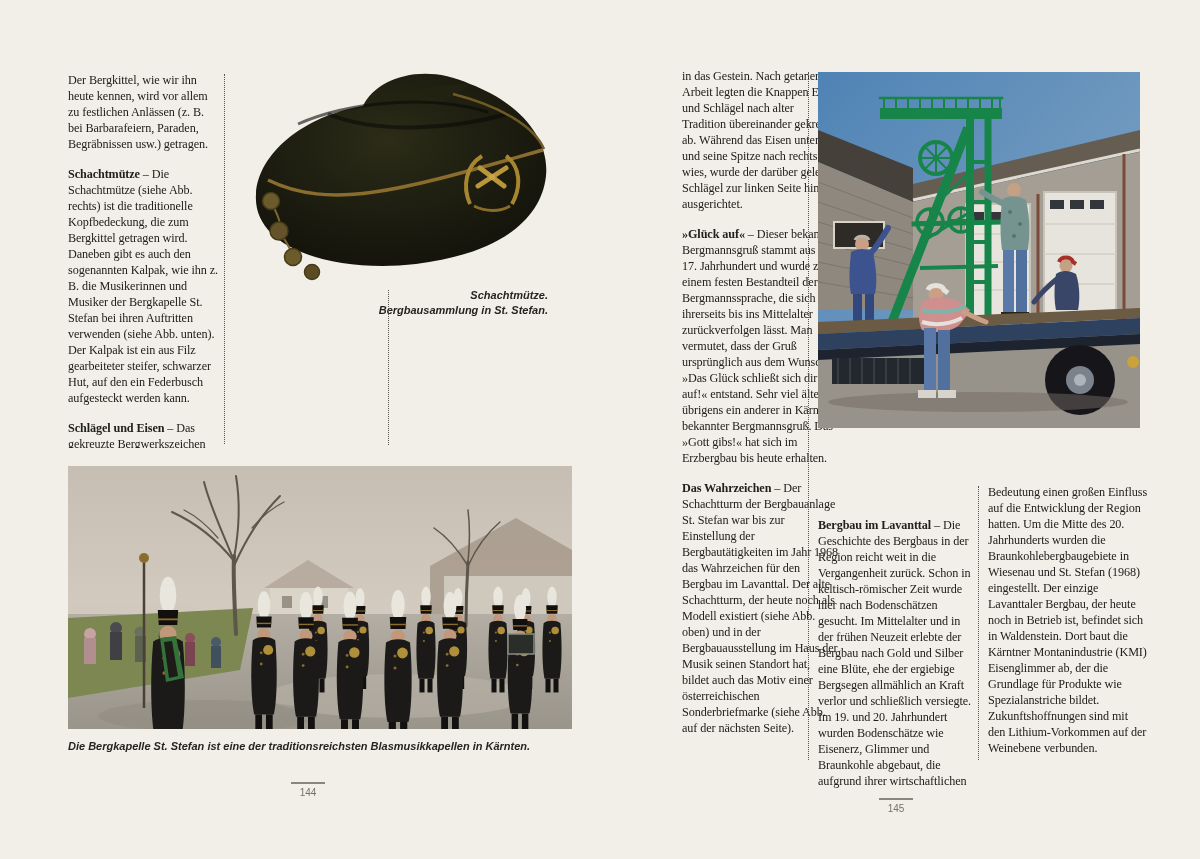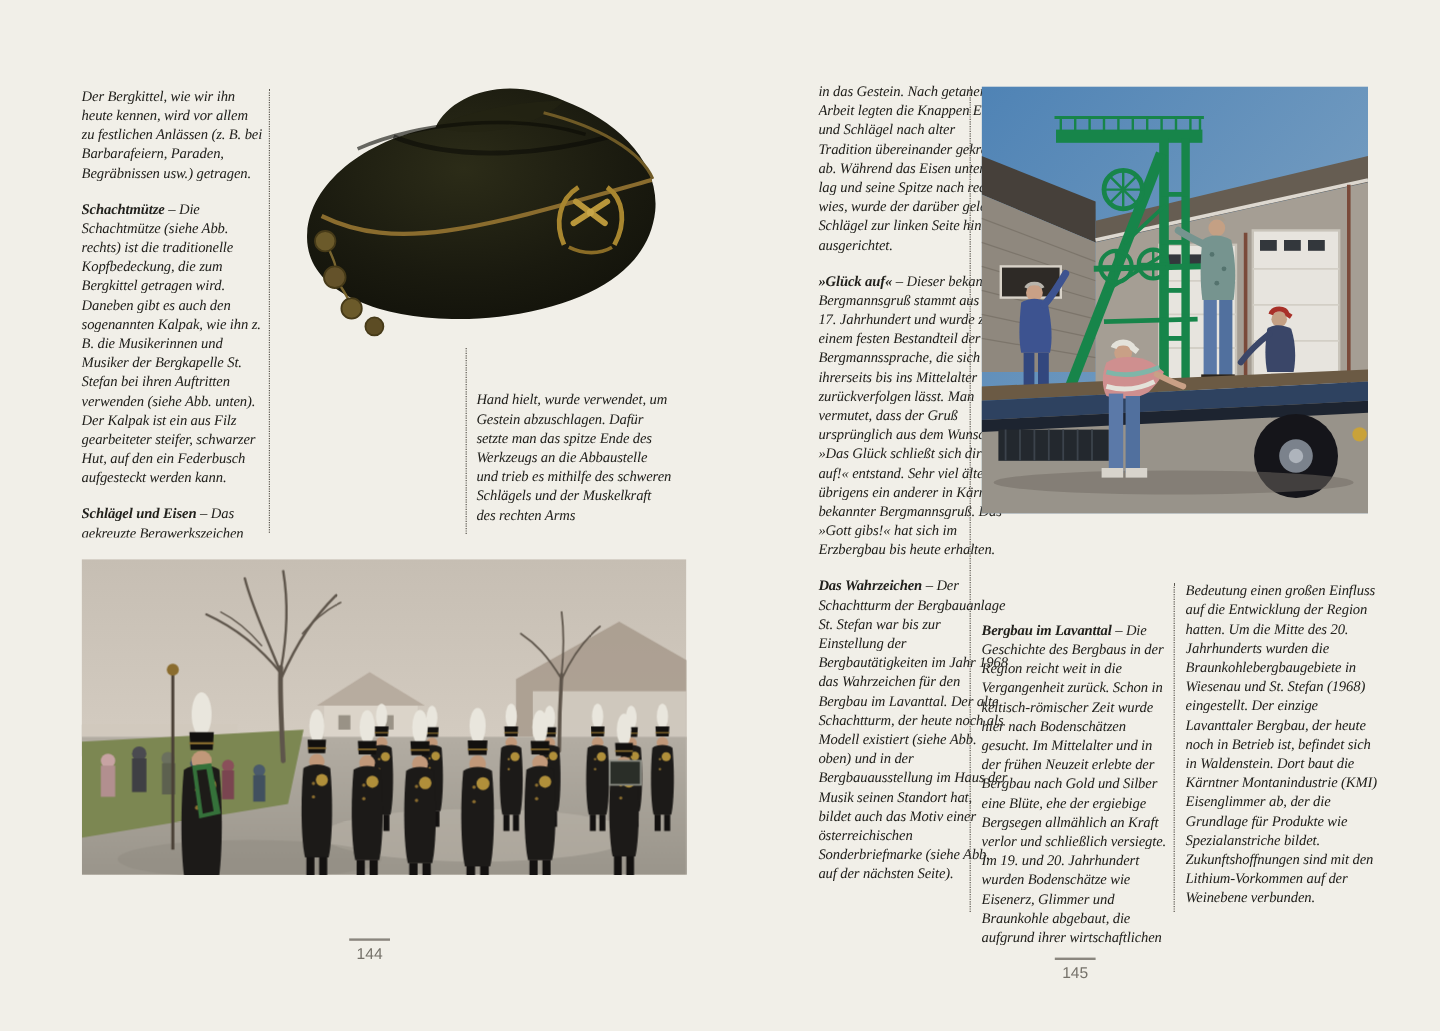--- a/index.html
+++ b/index.html
@@ -13,21 +13,20 @@
   }
   .spread{position:absolute;inset:0;}
   .col{
     position:absolute;
     font-size:12.2px;
     line-height:16px;
     letter-spacing:-0.1px;
     text-align:left;
     hyphens:auto;-webkit-hyphens:auto;
     overflow:hidden;
-    font-style:italic;
   }
   .col p{margin:0 0 14px 0;}
   .col b{font-weight:bold;}
   .dotted{
     position:absolute;
     width:0;
     border-left:1.5px dotted #5a564e;
   }
   .caption{
     position:absolute;
@@ -36,21 +35,21 @@
     font-weight:bold;
     font-size:11px;
     line-height:14.5px;
     color:#262420;
   }
   .pagefoot{
     position:absolute;
     width:156px;
     text-align:center;
     font-family:"Liberation Sans", sans-serif;
-    font-size:13px;
+    font-size:10px;
     color:#76726a;
   }
   .pagefoot .rule{
     width:34px;height:2px;background:#8a867e;margin:0 auto 3px;
   }
   .photo{position:absolute;display:block;}
 </style>
 </head>
 <body>
 
@@ -93,27 +92,28 @@
     <g>
       <path d="M232,150 C224,132 228,112 244,102" stroke="#a8862f" stroke-width="4" fill="none"></path>
       <path d="M274,150 C284,132 282,112 268,102" stroke="#a8862f" stroke-width="4" fill="none"></path>
       <path d="M236,152 C248,158 262,158 272,152" stroke="#8a6c26" stroke-width="3" fill="none"></path>
       <line x1="240" y1="132" x2="268" y2="114" stroke="#b8963a" stroke-width="5" stroke-linecap="round"></line>
       <line x1="242" y1="114" x2="266" y2="132" stroke="#b8963a" stroke-width="5" stroke-linecap="round"></line>
       <circle cx="254" cy="123" r="3" fill="#c9a748"></circle>
     </g>
   </svg>
 
+  <div class="caption" style="left:330px;top:288px;width:218px;text-align:right;">
+    <div>Schachtmütze.</div>
+    <div>Bergbausammlung in St. Stefan.</div>
+  </div>
 
 
   <div class="dotted" style="left:388px;top:290px;height:155px;"></div>
 
-  <div class="col" style="left:397px;top:325px;width:163px;height:122px;">
-    <p><span>Hand hielt, wurde verwendet, um Gestein abzuschlagen. Dafür setzte man das spitze Ende des Werkzeugs an die Abbaustelle und trieb es mithilfe des schweren Schlägels und der Muskelkraft des rechten Arms</span></p>
-  </div>
 
   <svg class="photo" style="left:68px;top:466px;" width="504" height="263" viewBox="0 0 504 263">
     <defs>
       <linearGradient id="fog" x1="0" y1="0" x2="0" y2="1">
         <stop offset="0" stop-color="#c6beb3"></stop>
         <stop offset="1" stop-color="#ddd5ca"></stop>
       </linearGradient>
       <linearGradient id="roadg" x1="0" y1="0" x2="0" y2="1">
         <stop offset="0" stop-color="#b3ada3"></stop>
         <stop offset="1" stop-color="#9a958b"></stop>
@@ -194,20 +194,23 @@
     </g>
     <g>
       <line x1="76" y1="96" x2="76" y2="242" stroke="#4a4036" stroke-width="2.5"></line>
       <circle cx="76" cy="92" r="5" fill="#8a6c2e"></circle>
       <use href="#mus" transform="translate(100,244) scale(1.85)"></use>
       <polygon points="92,172 108,170 116,212 98,216" fill="#35713a"></polygon>
       <polygon points="96,176 104,175 110,210 101,212" fill="#1d1b18"></polygon>
     </g>
   </svg>
 
+  <div class="caption" style="left:68px;top:739px;width:504px;">
+    <span>Die Bergkapelle St. Stefan ist eine der traditionsreichsten Blasmusikkapellen in Kärnten.</span>
+  </div>
 
   <div class="pagefoot" style="left:230px;top:782px;">
     <div class="rule"></div>
     <div>144</div>
   </div>
 
   <div class="col" style="left:650px;top:68px;width:158px;height:682px;margin-left:32px;">
     <p><span>in das Gestein. Nach getaner Arbeit legten die Knappen Eisen und Schlägel nach alter Tradition übereinander gekreuzt ab. Während das Eisen unten lag und seine Spitze nach rechts wies, wurde der darüber gelegte Schlägel zur linken Seite hin ausgerichtet.</span></p>
     <p><b>»Glück auf«</b><span> – Dieser bekannte Bergmannsgruß stammt aus dem 17. Jahrhundert und wurde zu einem festen Bestandteil der Bergmannssprache, die sich ihrerseits bis ins Mittelalter zurückverfolgen lässt. Man vermutet, dass der Gruß ursprünglich aus dem Wunsch »Das Glück schließt sich dir auf!« entstand. Sehr viel älter ist übrigens ein anderer in Kärnten bekannter Bergmannsgruß. Das »Gott gibs!« hat sich im Erzbergbau bis heute erhalten.</span></p>
     <p><b>Das Wahrzeichen</b><span> – Der Schachtturm der Bergbauanlage St. Stefan war bis zur Einstellung der Bergbautätigkeiten im Jahr 1968 das Wahrzeichen für den Bergbau im Lavanttal. Der alte Schachtturm, der heute noch als Modell existiert (siehe Abb. oben) und in der Bergbauausstellung im Haus der Musik seinen Standort hat, bildet auch das Motiv einer österreichischen Sonderbriefmarke (siehe Abb. auf der nächsten Seite).</span></p>

